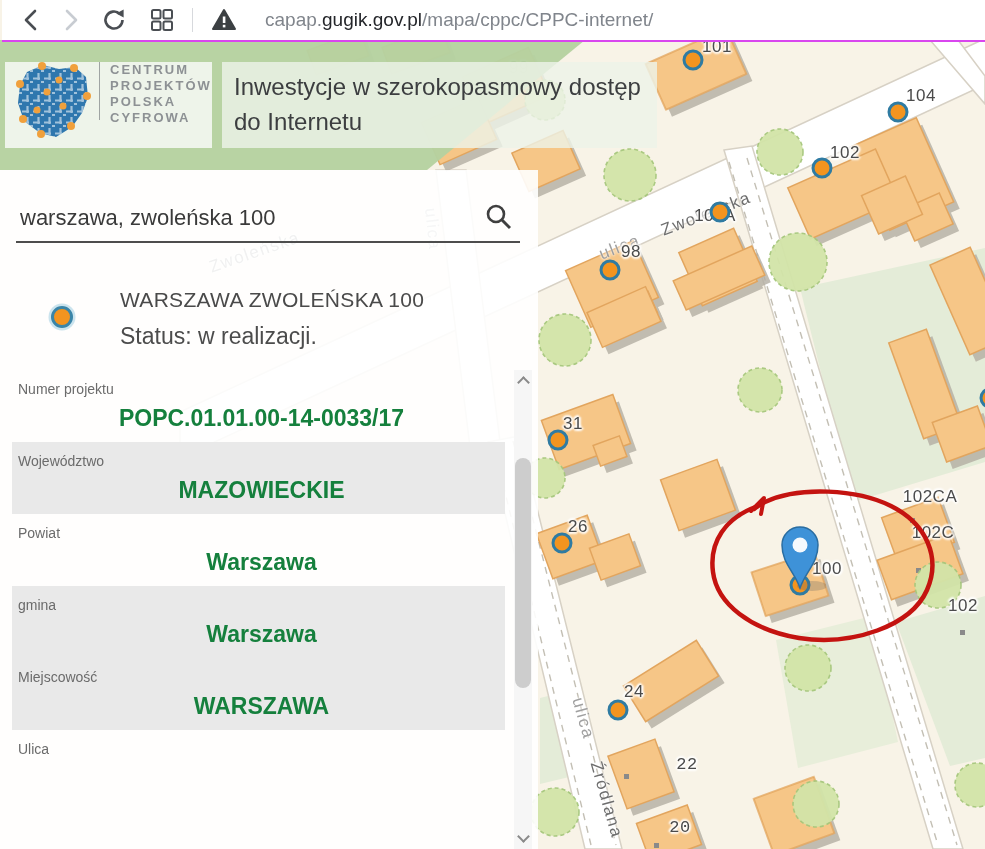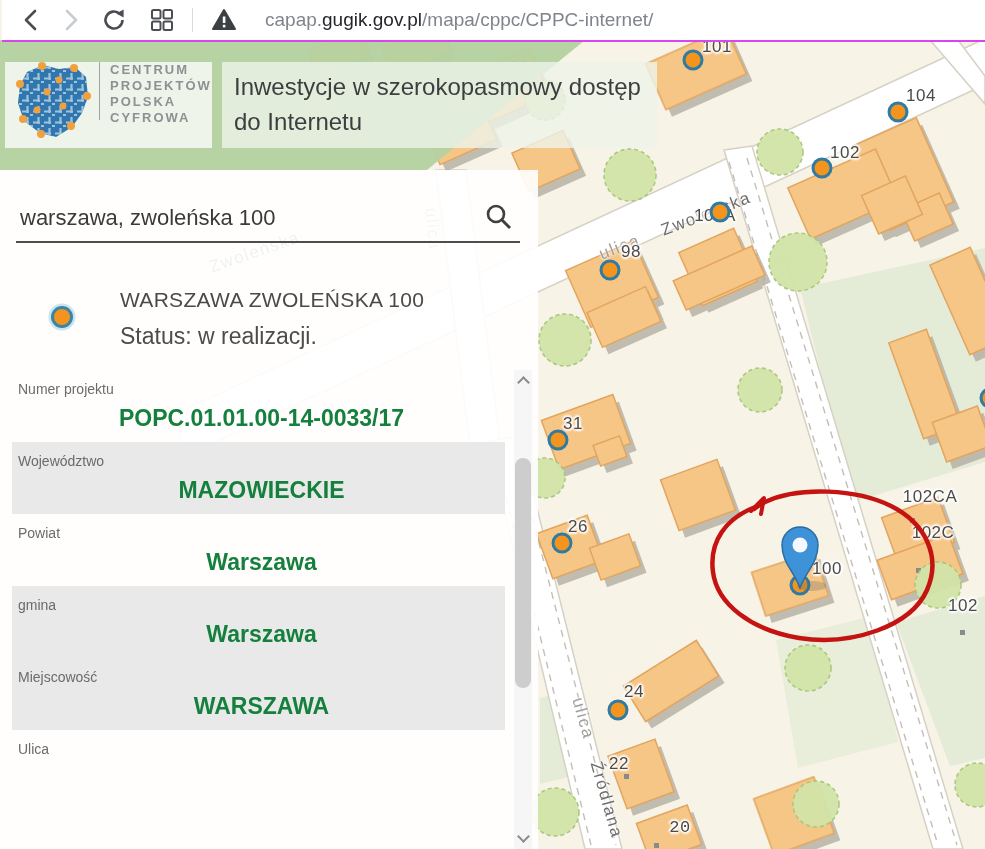--- a/index.html
+++ b/index.html
@@ -154,21 +154,21 @@
         <div class="slabel" style="left: 210px; top: 258px; transform: rotate(-19deg);"><span class="sname">Zwoleńska</span></div>
         <div class="hlabel" style="left: 692px; top: 47px; margin-left: 25px;">101</div>
         <div class="hlabel" style="left: 921px; top: 96px;">104</div>
         <div class="hlabel" style="left: 845px; top: 153px;">102</div>
         <div class="hlabel" style="left: 715px; top: 216px;">100A</div>
         <div class="hlabel" style="left: 631px; top: 252px;">98</div>
         <div class="hlabel" style="left: 519px; top: 68px;">99</div>
         <div class="hlabel" style="left: 573px; top: 424px;">31</div>
         <div class="hlabel" style="left: 578px; top: 527px;">26</div>
         <div class="hlabel" style="left: 634px; top: 692px;">24</div>
-        <div class="hlabel" style="left: 619px; top: 764px;">22</div>
+        <div class="hlabel" style="left: 687px; top: 764px; font-family: Liberation Mono, monospace;">22</div>
         <div class="hlabel" style="left: 680px; top: 827px; font-family: Liberation Mono, monospace;">20</div>
         <div class="hlabel" style="left: 827px; top: 569px;">100</div>
         <div class="hlabel" style="left: 930px; top: 497px;">102CA</div>
         <div class="hlabel" style="left: 933px; top: 533px;">102C</div>
         <div class="hlabel" style="left: 963px; top: 606px;">102</div>
         <div class="marker" style="left: 693px; top: 60px; background: rgb(243, 148, 31); border-color: rgb(47, 123, 162);"></div>
         <div class="marker" style="left: 898px; top: 112px; background: rgb(243, 148, 31); border-color: rgb(47, 123, 162);"></div>
         <div class="marker" style="left: 822px; top: 168px; background: rgb(243, 148, 31); border-color: rgb(47, 123, 162);"></div>
         <div class="marker" style="left: 720px; top: 212px; background: rgb(243, 148, 31); border-color: rgb(47, 123, 162);"></div>
         <div class="marker" style="left: 610px; top: 270px; background: rgb(243, 148, 31); border-color: rgb(47, 123, 162);"></div>

